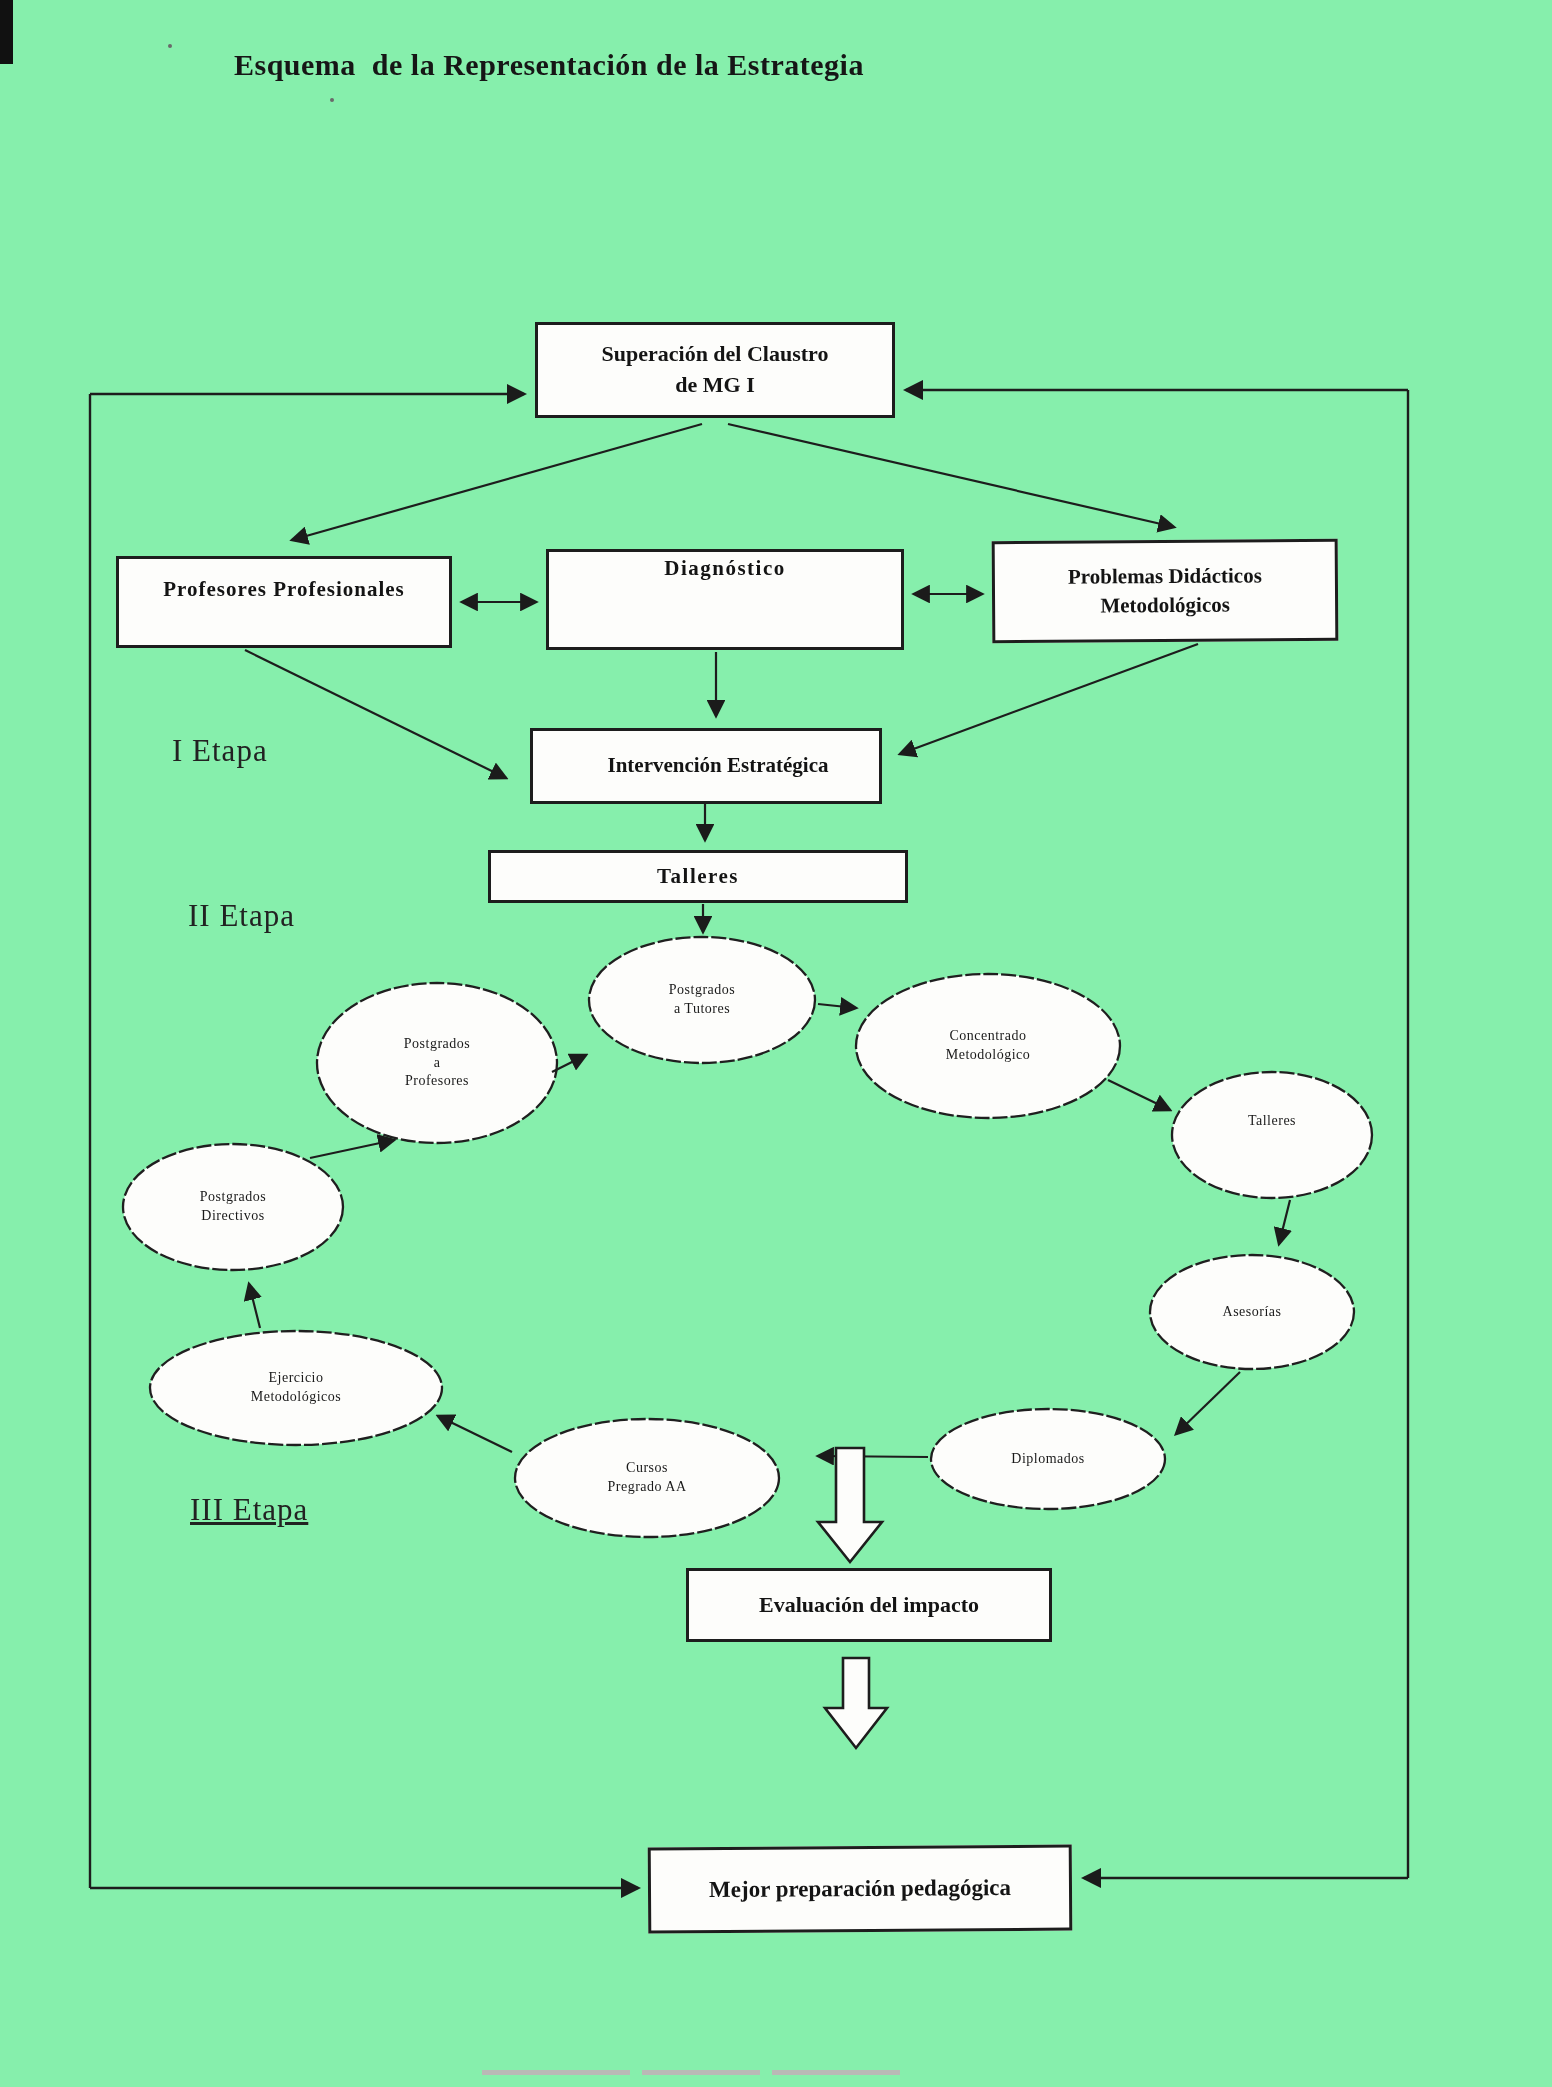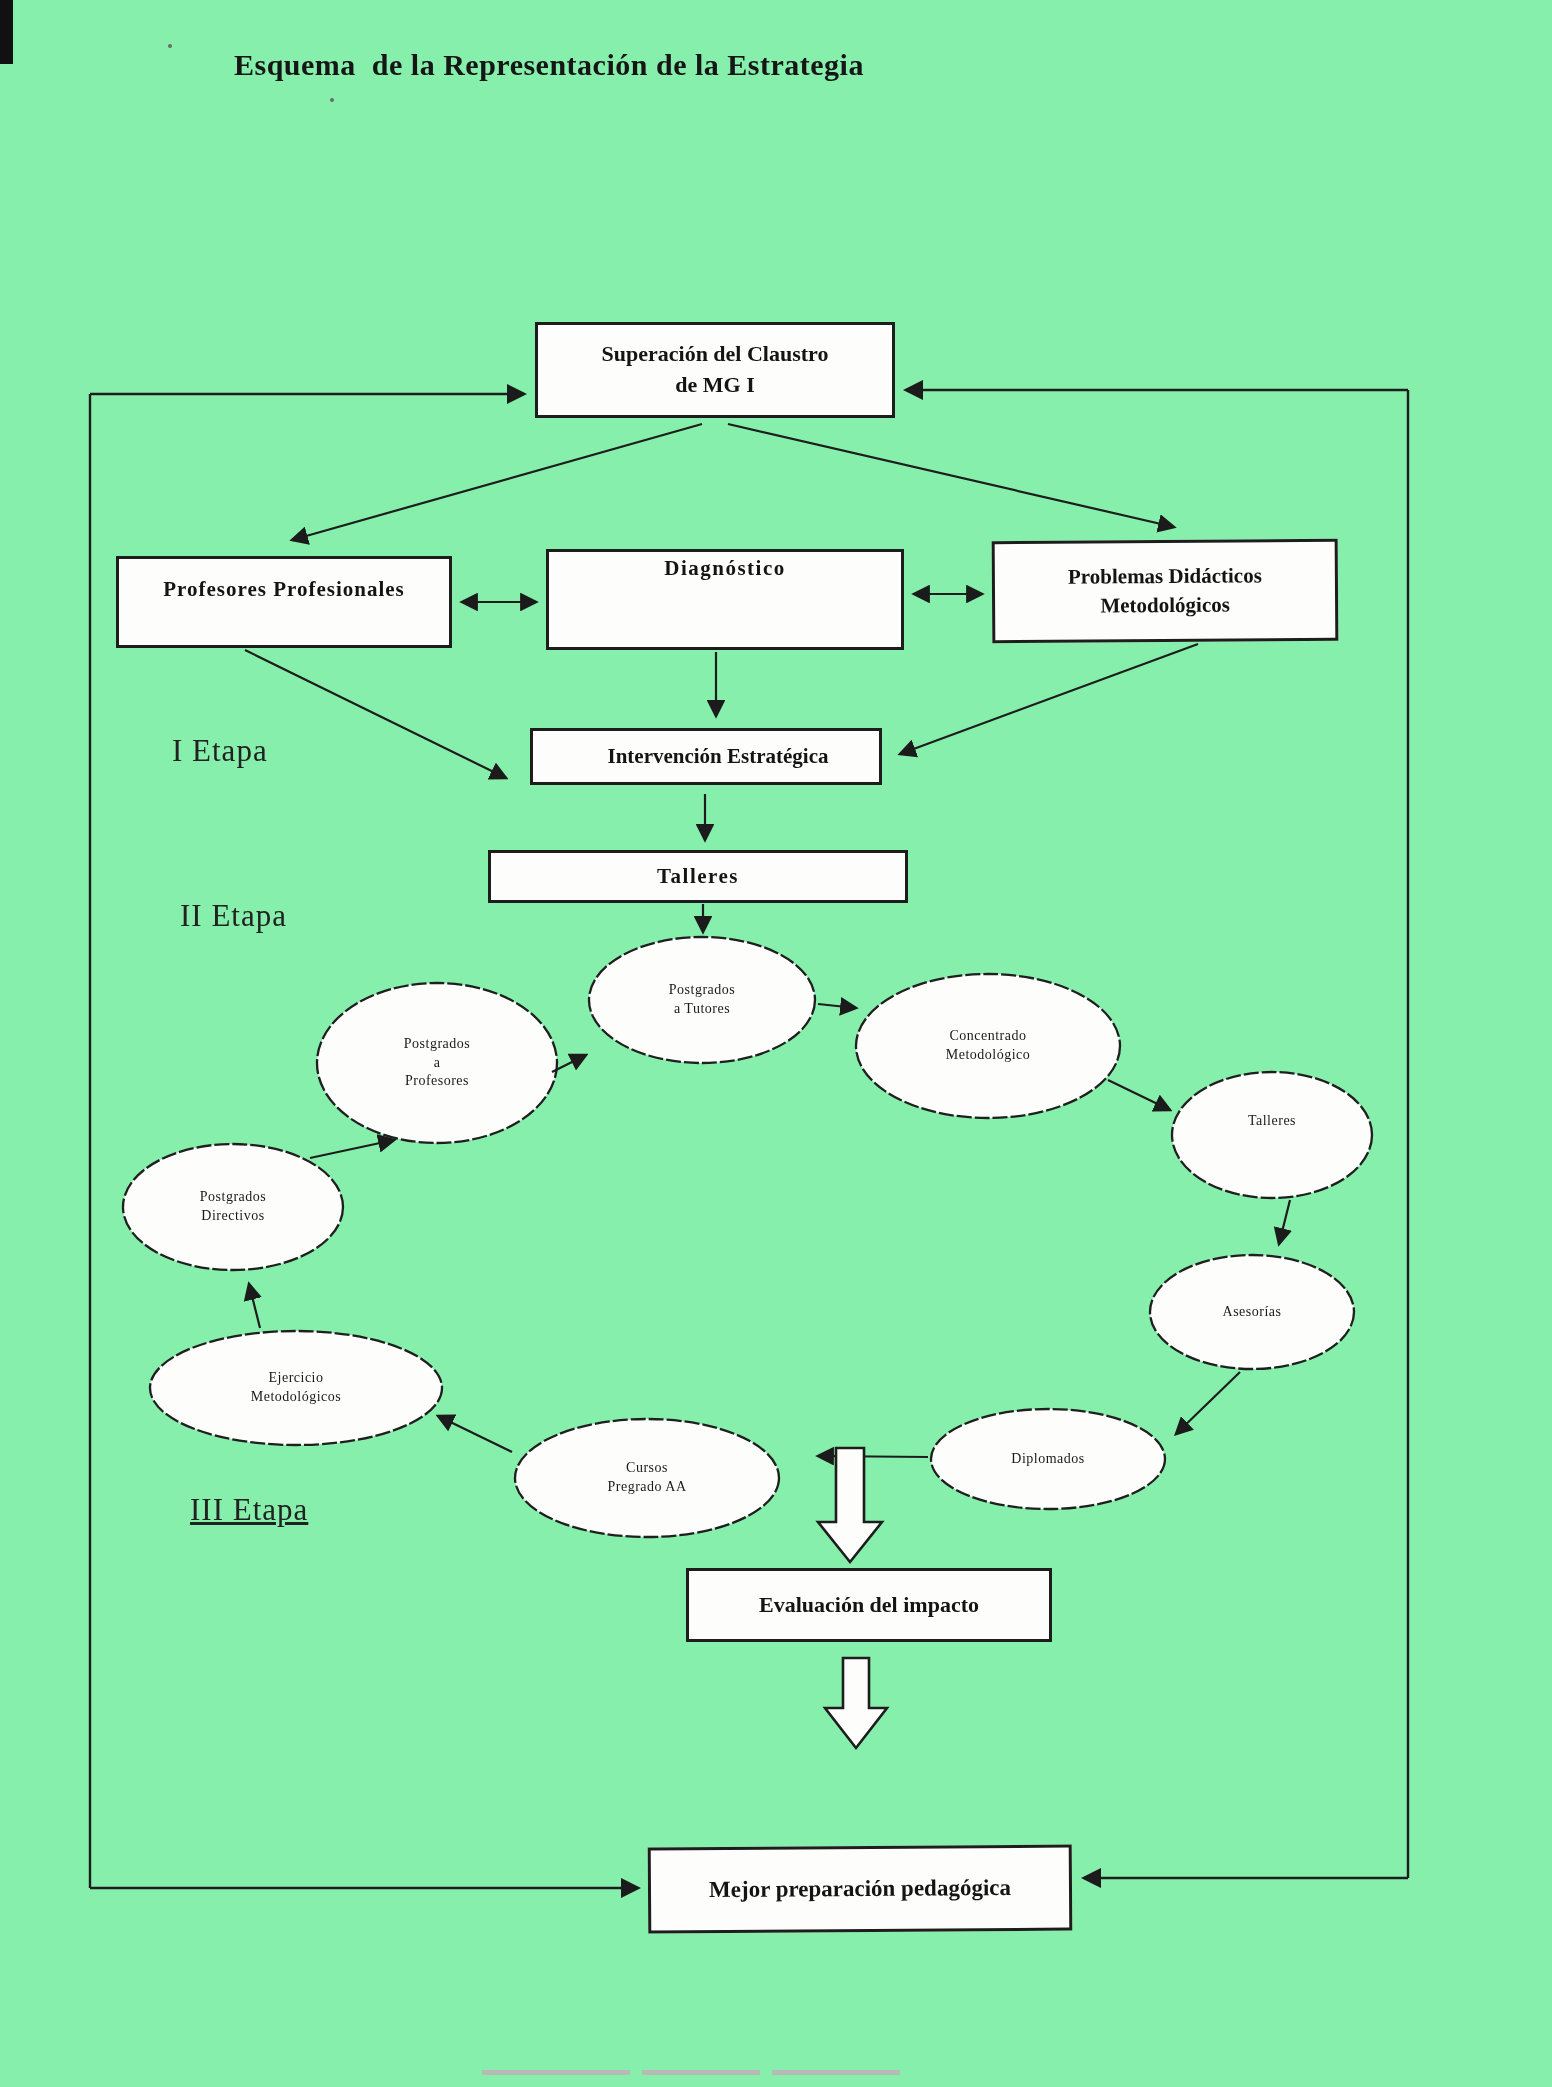--- a/index.html
+++ b/index.html
@@ -133,42 +133,42 @@
     <path d="M310,1158 L394,1140" stroke="#1d1d1d" stroke-width="2.2" fill="none" marker-end="url(#ah)"></path>
     <path d="M552,1072 L586,1055" stroke="#1d1d1d" stroke-width="2.2" fill="none" marker-end="url(#ah)"></path>
 
     <path d="M836,1448 L864,1448 L864,1522 L882,1522 L850,1562 L818,1522 L836,1522 Z" stroke="#1d1d1d" stroke-width="2.6" fill="#fdfdfb"></path>
     <path d="M843,1658 L869,1658 L869,1708 L887,1708 L856,1748 L825,1708 L843,1708 Z" stroke="#1d1d1d" stroke-width="2.6" fill="#fdfdfb"></path>
   </svg>
 
   <div class="abs title" style="left:234px; top:48px;">Esquema  de la Representación de la Estrategia</div>
 
   <div class="abs stage-label" style="left:172px; top:733px;">I Etapa</div>
-  <div class="abs stage-label" style="left:180px; top:898px;">II Etapa</div>
+  <div class="abs stage-label" style="left:188px; top:898px;">II Etapa</div>
   <div class="abs stage-label" style="left:190px; top:1492px;text-decoration:underline;">III Etapa</div>
 
   <div class="box" style="left:535px; top:322px; width:360px; height:96px;">
     <span class="box-label" style="font-size:22px;">Superación del Claustro
 de MG I</span>
   </div>
 
   <div class="box align-top" style="left:116px; top:556px; width:336px; height:92px; padding-top:16px;">
     <span class="box-label" style="font-size:21px; letter-spacing:1px;">Profesores Profesionales</span>
   </div>
 
   <div class="box align-top" style="left:546px; top:549px; width:358px; height:101px; padding-top:2px;">
     <span class="box-label" style="font-size:21px; letter-spacing:1.5px;">Diagnóstico</span>
   </div>
 
   <div class="box" style="left:992px; top:540px; width:346px; height:102px; transform:rotate(-0.4deg);">
     <span class="box-label" style="font-size:21px;">Problemas Didácticos
 Metodológicos</span>
   </div>
 
-  <div class="box" style="left:530px; top:728px; width:352px; height:57px;padding-left:24px;">
+  <div class="box" style="left:530px; top:728px; width:352px; height:76px;padding-left:24px;">
     <span class="box-label" style="font-size:21px;">Intervención Estratégica</span>
   </div>
 
   <div class="box" style="left:488px; top:850px; width:420px; height:53px;">
     <span class="box-label" style="font-size:21px; letter-spacing:1.5px;">Talleres</span>
   </div>
 
   <div class="box" style="left:686px; top:1568px; width:366px; height:74px;">
     <span class="box-label" style="font-size:22px;">Evaluación del impacto</span>
   </div>

